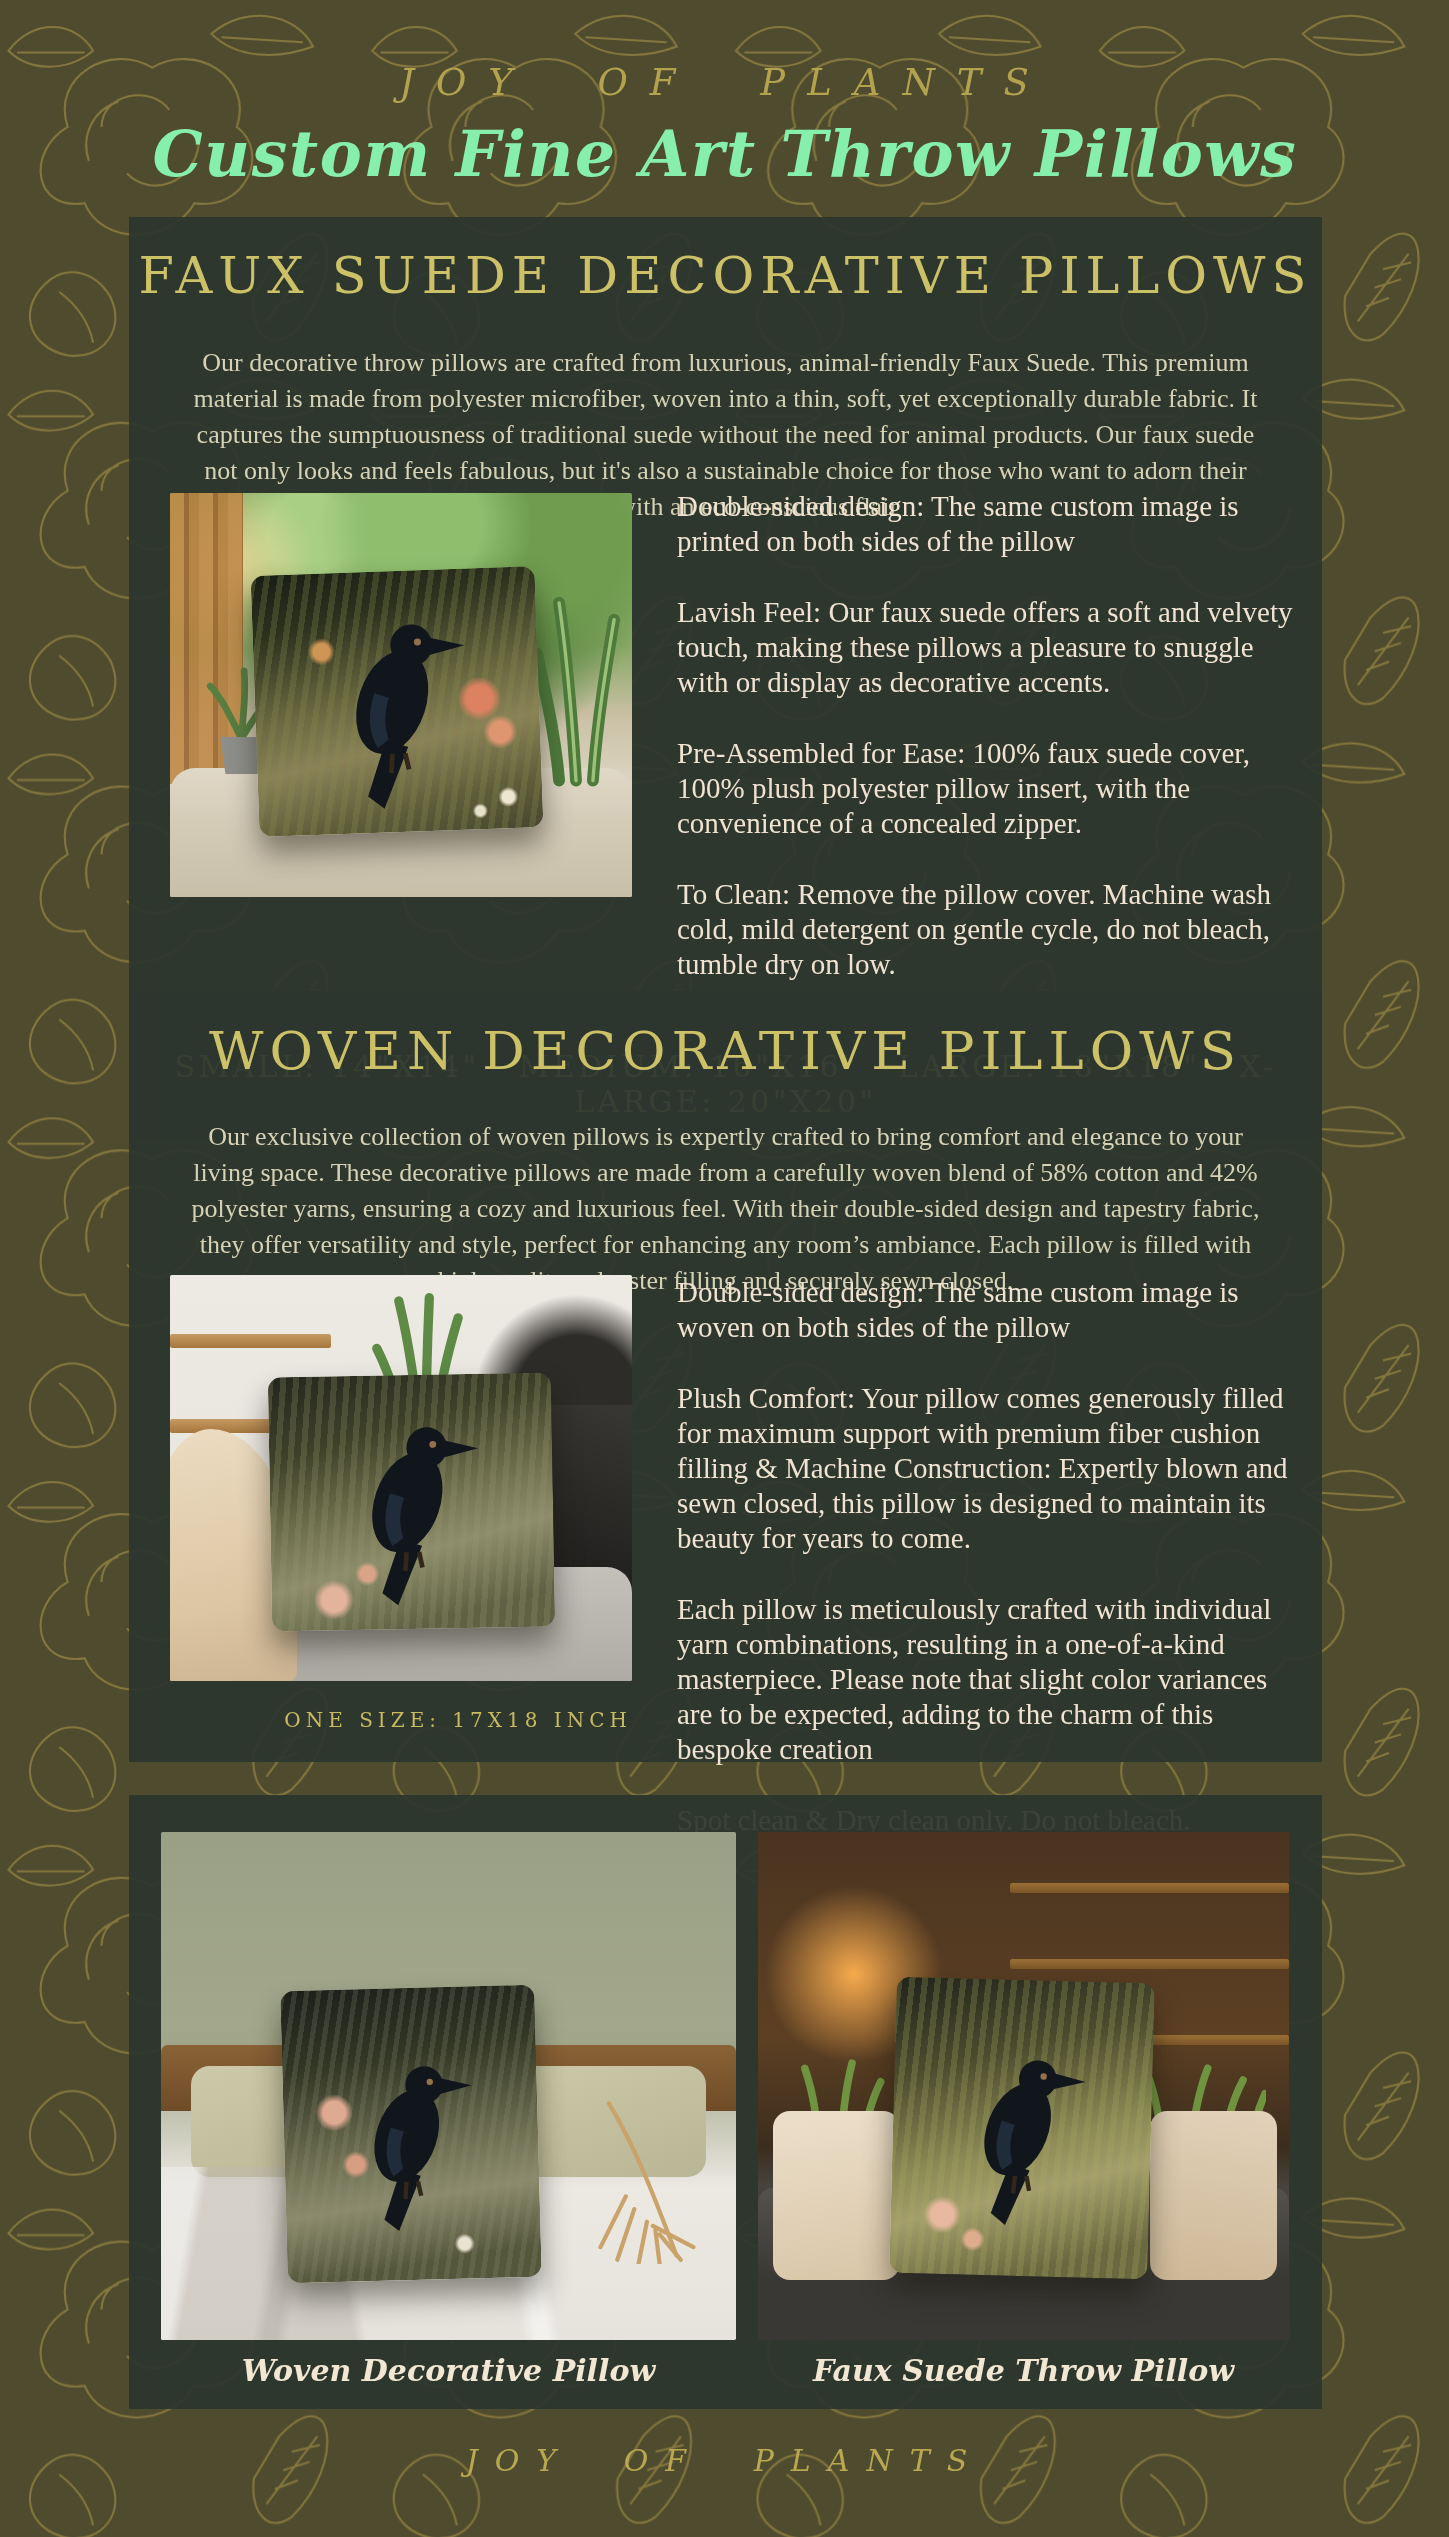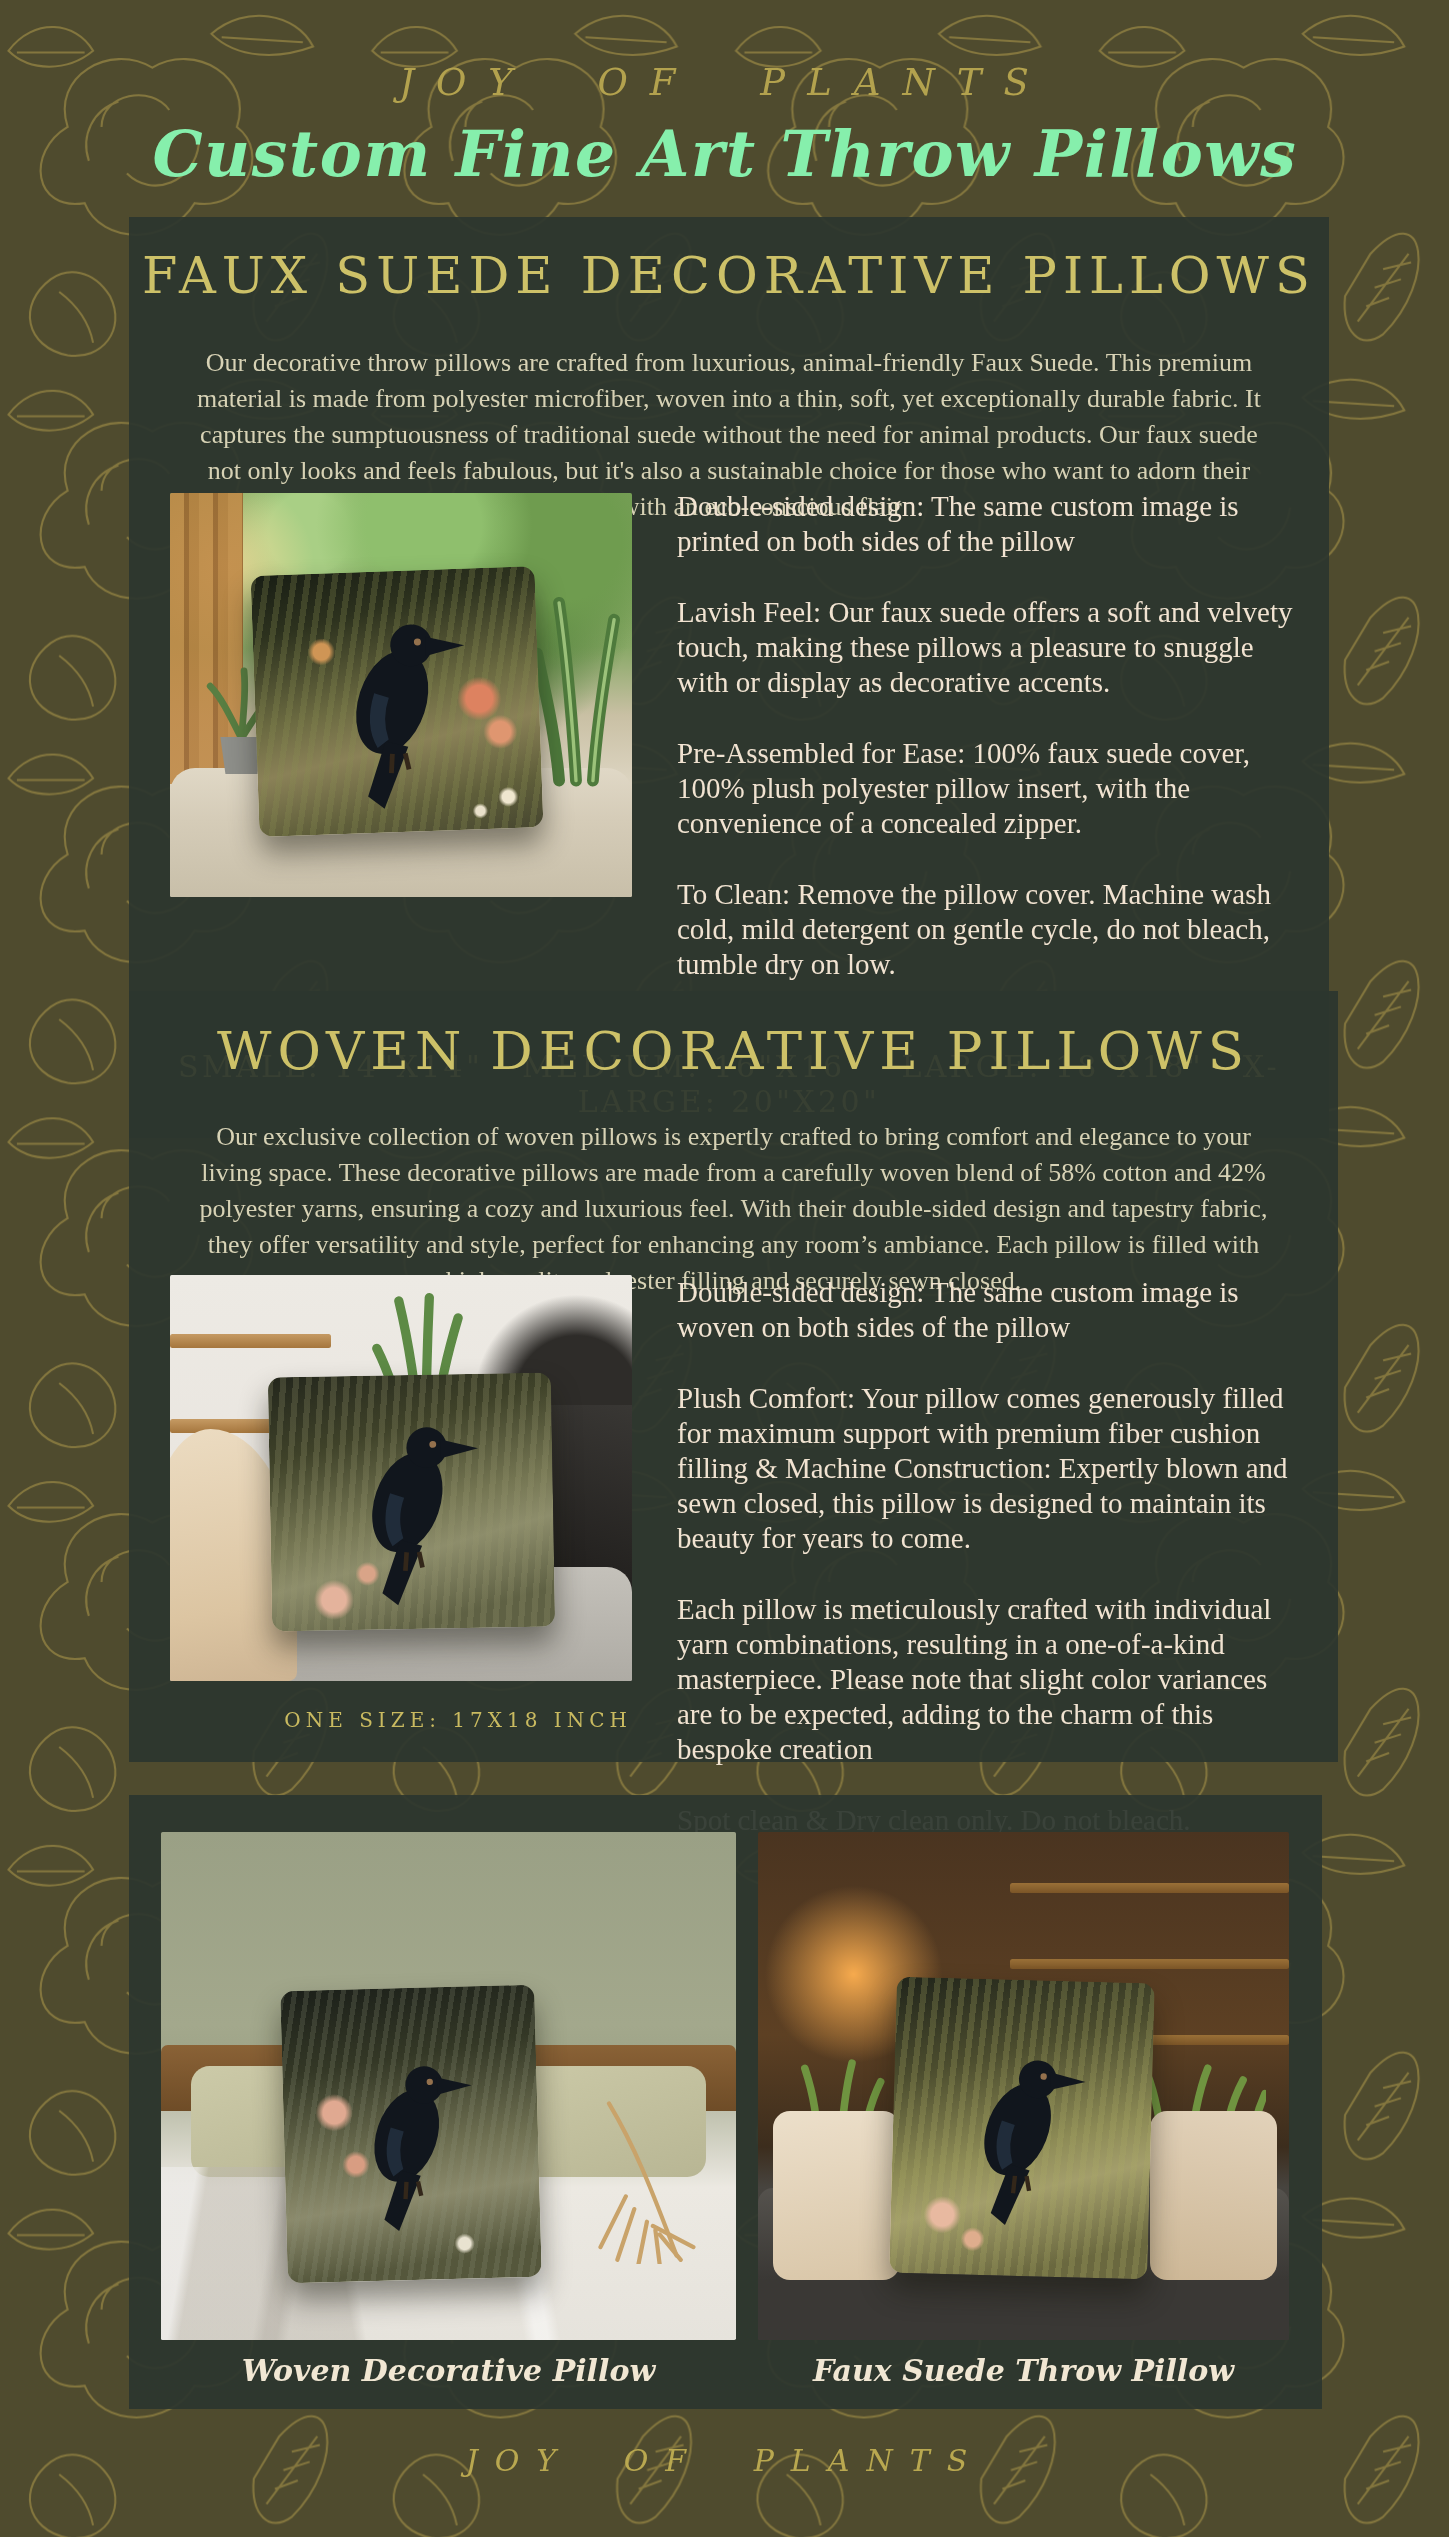--- a/index.html
+++ b/index.html
@@ -20,22 +20,22 @@
   .tagline{
     position:absolute;top:117px;left:0;width:100%;text-align:center;z-index:2;
     font-family:"DejaVu Serif", serif;font-style:italic;font-weight:bold;
     font-size:63px;color:#86efac;letter-spacing:1.7px;
   }
   
   .panel{
     position:absolute;left:129px;width:1193px;z-index:1;
     background:rgba(44,54,46,0.93);
   }
-  #panel-faux{top:217px;height:921px;padding-left:7px;}
-  #panel-woven{top:991px;height:771px;padding-left:16px;}
+  #panel-faux{top:217px;height:921px;}
+  #panel-woven{top:991px;height:771px;}
   #panel-gallery{top:1795px;height:614px;}
   .section-title{
     position:absolute;top:29px;left:0;width:100%;text-align:center;
     font-family:"DejaVu Serif", serif;
     color:#cdc168;font-size:51px;letter-spacing:6px;font-weight:normal;margin:0;
   }
   #panel-woven .section-title{font-size:53px;}
   .intro{
     position:absolute;top:102px;left:50%;transform:translateX(-50%);
     width:1091px;text-align:center;

